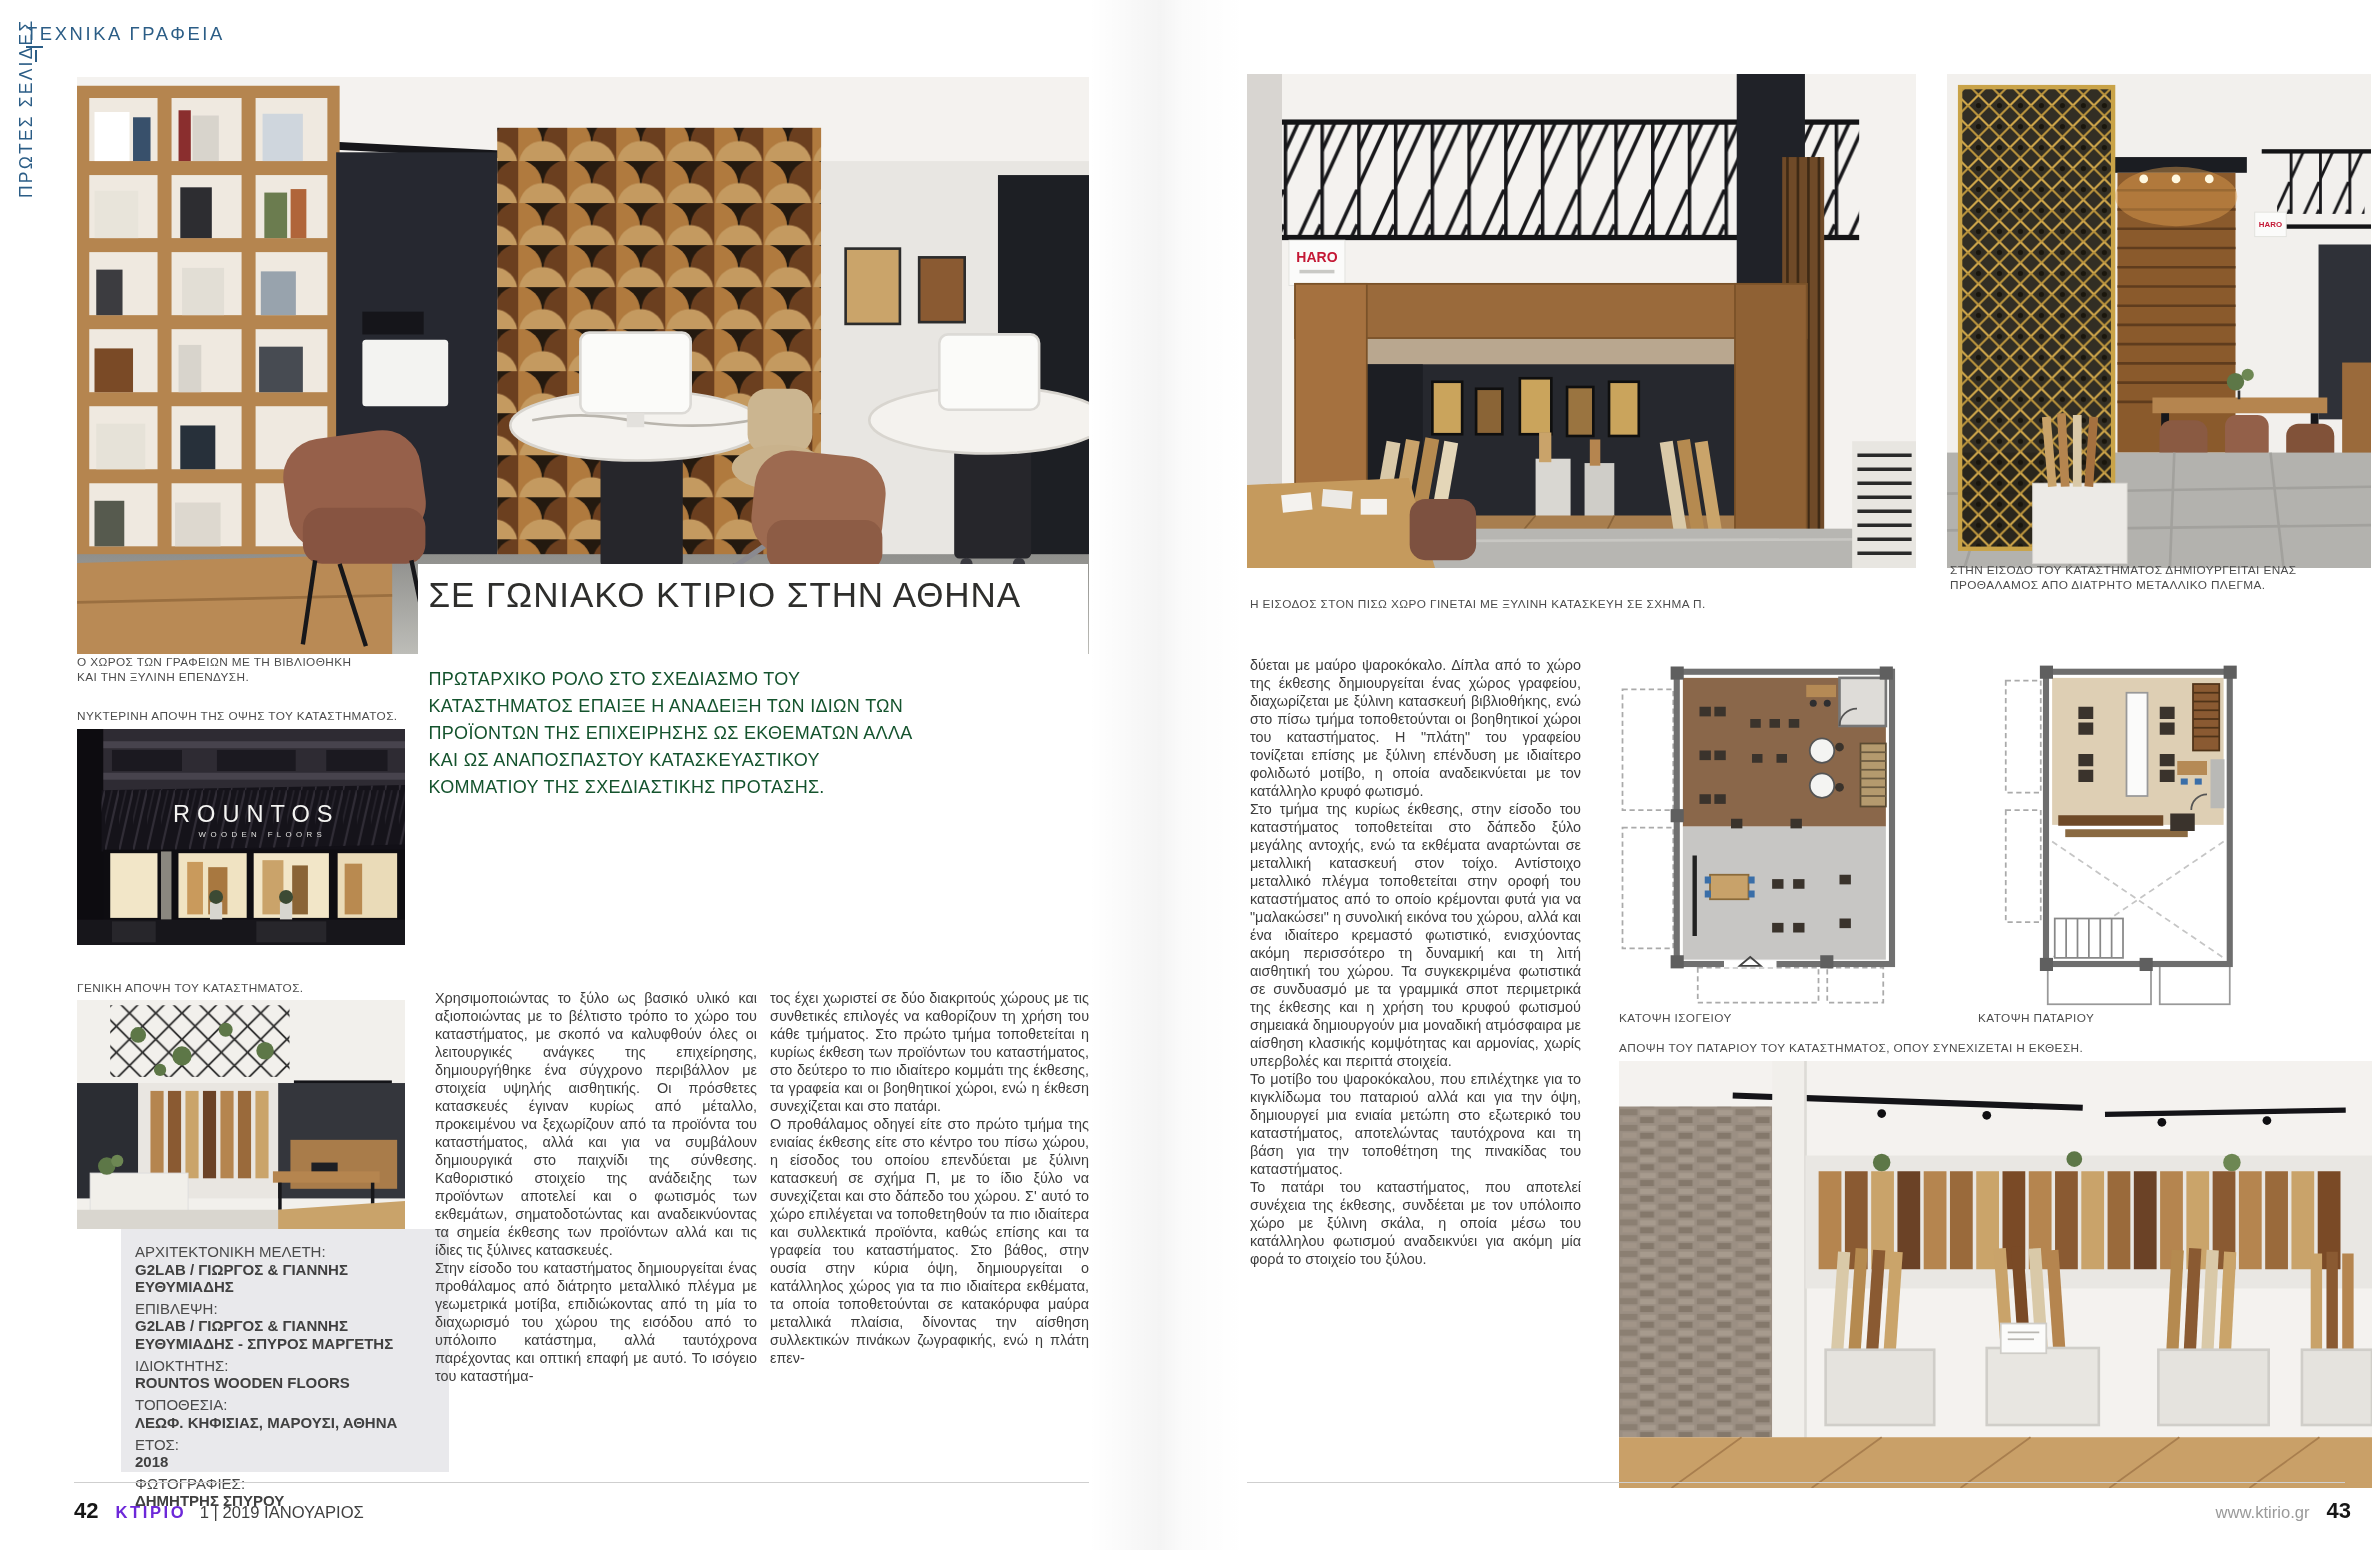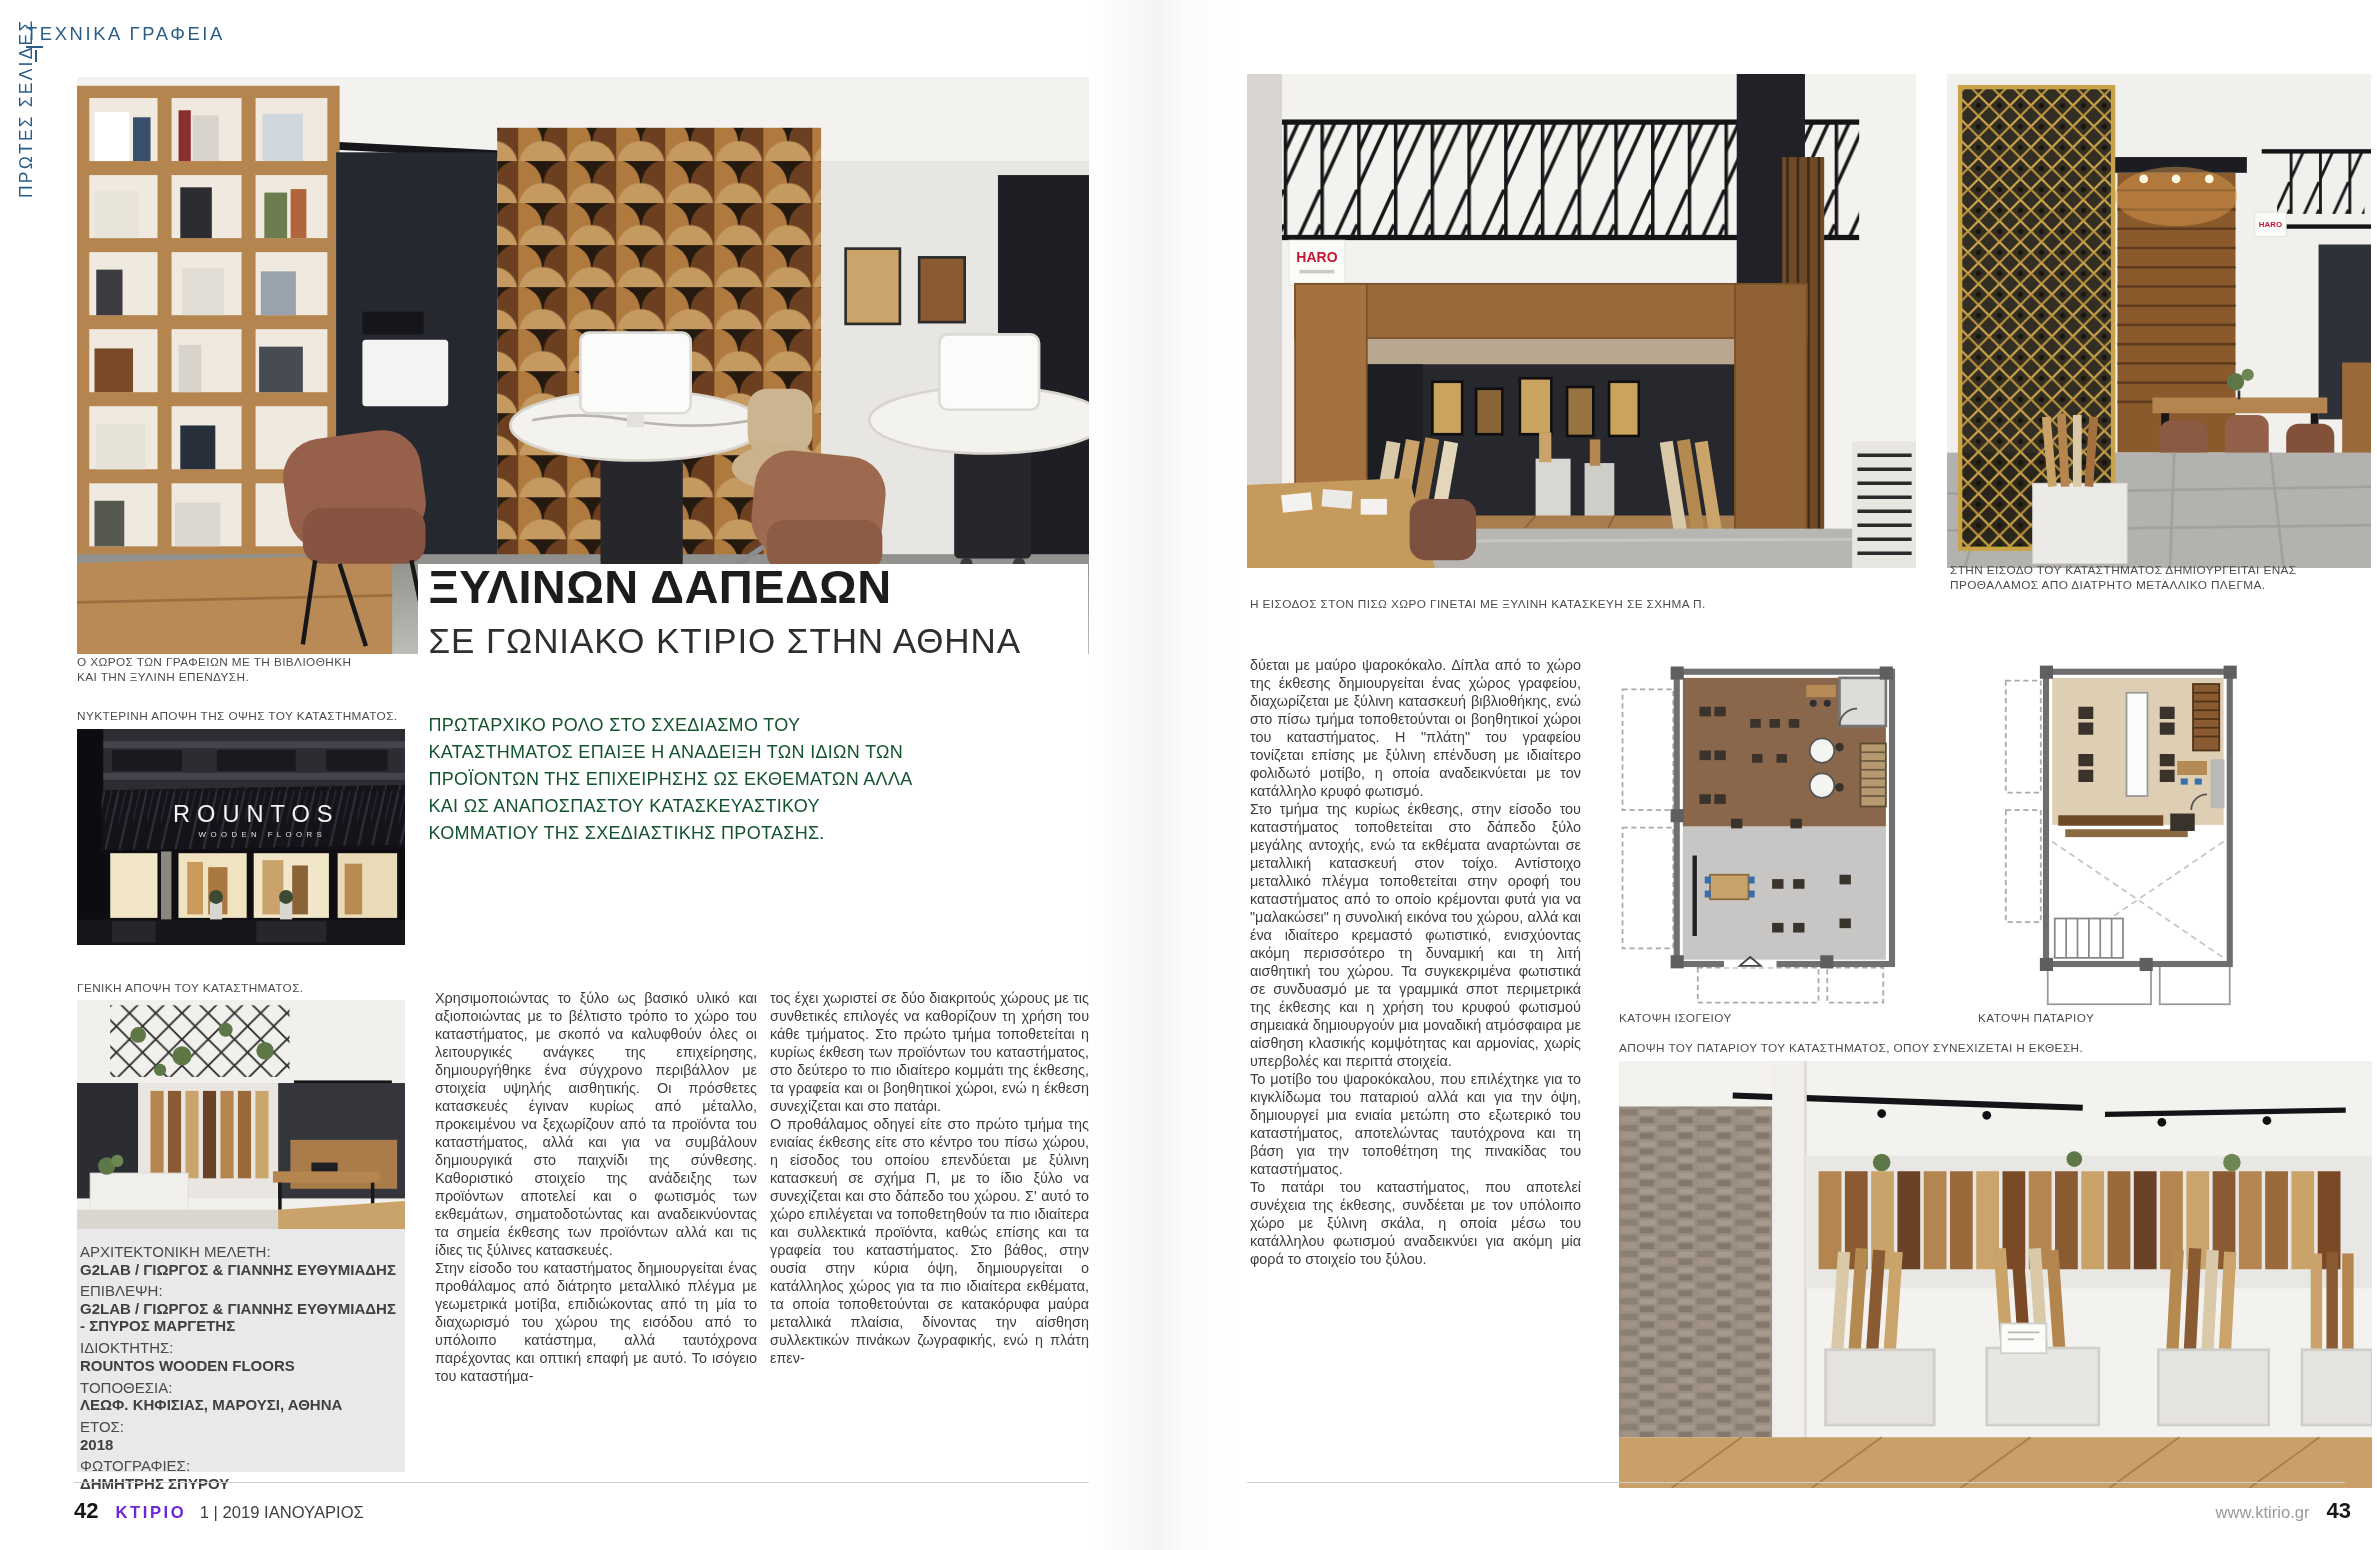--- a/index.html
+++ b/index.html
@@ -15,21 +15,21 @@
   .title-box{background:#ffffff;}
   .title-line{font-weight:bold;font-size:47px;line-height:46px;color:#1c1c1a;letter-spacing:0.4px;}
   .title-sub{font-size:35px;line-height:40px;color:#2e2e2c;font-weight:normal;letter-spacing:0.9px;margin-top:10.5px;}
   .lead{font-size:18px;line-height:27px;color:#14532d;width:490px;letter-spacing:0.3px;margin-top:51px;}
   
   .caption{font-size:11.8px;line-height:15px;color:#4c4c4c;letter-spacing:0.4px;}
   
   .body-col{font-size:14.4px;line-height:18px;color:#3d3d3d;text-align:justify;}
   .body-col p{margin:0;}
   
-  .credits{background:#e9e9ec;padding:14px 3px;font-size:15px;line-height:17.5px;color:#4a4a4a;box-sizing:border-box;}
+  .credits{background:#e9e9ec;padding:14px 14px;font-size:15px;line-height:17.5px;color:#4a4a4a;box-sizing:border-box;margin-left:44px;}
   .credits .label{display:block;}
   .credits .value{display:block;font-weight:bold;color:#404040;margin-bottom:4.4px;}
   
   .foot-rule{background:#cfcfcf;height:0.9px;}
   .footer{font-size:16.6px;color:#3f3f3f;}
   .pagenum{font-size:22px;font-weight:bold;color:#161616;}
   .brand-gray{color:#6d28d9;font-weight:bold;letter-spacing:2.6px;}
   .url-gray{color:#9a9a9a;}
   .photo{display:block;}
   .gutter{background:linear-gradient(90deg,rgba(0,0,0,0) 0%,rgba(0,0,0,0.045) 45%,rgba(0,0,0,0.015) 60%,rgba(0,0,0,0) 100%);}
@@ -285,21 +285,20 @@
     <span class="value">ROUNTOS WOODEN FLOORS</span>
     <span class="label">ΤΟΠΟΘΕΣΙΑ:</span>
     <span class="value">ΛΕΩΦ. ΚΗΦΙΣΙΑΣ, ΜΑΡΟΥΣΙ, ΑΘΗΝΑ</span>
     <span class="label">ΕΤΟΣ:</span>
     <span class="value">2018</span>
     <span class="label">ΦΩΤΟΓΡΑΦΙΕΣ:</span>
     <span class="value">ΔΗΜΗΤΡΗΣ ΣΠΥΡΟΥ</span>
   </div>
 
   <div class="abs title-box" style="left:418px;top:564px;width:670px;height:306px;padding-left:10.5px;box-sizing:border-box;">
-    <div class="title-line">ΞΥΛΙΝΩΝ ΔΑΠΕΔΩΝ</div>
     <div class="title-sub">ΣΕ ΓΩΝΙΑΚΟ ΚΤΙΡΙΟ ΣΤΗΝ ΑΘΗΝΑ</div>
     <div class="lead">ΠΡΩΤΑΡΧΙΚΟ ΡΟΛΟ ΣΤΟ ΣΧΕΔΙΑΣΜΟ ΤΟΥ ΚΑΤΑΣΤΗΜΑΤΟΣ ΕΠΑΙΞΕ Η ΑΝΑΔΕΙΞΗ ΤΩΝ ΙΔΙΩΝ ΤΩΝ ΠΡΟΪΟΝΤΩΝ ΤΗΣ ΕΠΙΧΕΙΡΗΣΗΣ ΩΣ ΕΚΘΕΜΑΤΩΝ ΑΛΛΑ ΚΑΙ ΩΣ ΑΝΑΠΟΣΠΑΣΤΟΥ ΚΑΤΑΣΚΕΥΑΣΤΙΚΟΥ ΚΟΜΜΑΤΙΟΥ ΤΗΣ ΣΧΕΔΙΑΣΤΙΚΗΣ ΠΡΟΤΑΣΗΣ.</div>
   </div>
 
   <div class="abs body-col" style="left:435px;top:989px;width:322px;">
     <p>Χρησιμοποιώντας το ξύλο ως βασικό υλικό και αξιοποιώντας με το βέλτιστο τρόπο το χώρο του καταστήματος, με σκοπό να καλυφθούν όλες οι λειτουργικές ανάγκες της επιχείρησης, δημιουργήθηκε ένα σύγχρονο περιβάλλον με στοιχεία υψηλής αισθητικής. Οι πρόσθετες κατασκευές έγιναν κυρίως από μέταλλο, προκειμένου να ξεχωρίζουν από τα προϊόντα του καταστήματος, αλλά και για να συμβάλουν δημιουργικά στο παιχνίδι της σύνθεσης. Καθοριστικό στοιχείο της ανάδειξης των προϊόντων αποτελεί και ο φωτισμός των εκθεμάτων, σηματοδοτώντας και αναδεικνύοντας τα σημεία έκθεσης των προϊόντων αλλά και τις ίδιες τις ξύλινες κατασκευές.</p>
     <p>Στην είσοδο του καταστήματος δημιουργείται ένας προθάλαμος από διάτρητο μεταλλικό πλέγμα με γεωμετρικά μοτίβα, επιδιώκοντας από τη μία το διαχωρισμό του χώρου της εισόδου από το υπόλοιπο κατάστημα, αλλά ταυτόχρονα παρέχοντας και οπτική επαφή με αυτό. Το ισόγειο του καταστήμα-</p>
   </div>
   <div class="abs body-col" style="left:770px;top:989px;width:319px;">
     <p>τος έχει χωριστεί σε δύο διακριτούς χώρους με τις συνθετικές επιλογές να καθορίζουν τη χρήση του κάθε τμήματος. Στο πρώτο τμήμα τοποθετείται η κυρίως έκθεση των προϊόντων του καταστήματος, στο δεύτερο το πιο ιδιαίτερο κομμάτι της έκθεσης, τα γραφεία και οι βοηθητικοί χώροι, ενώ η έκθεση συνεχίζεται και στο πατάρι.</p>

